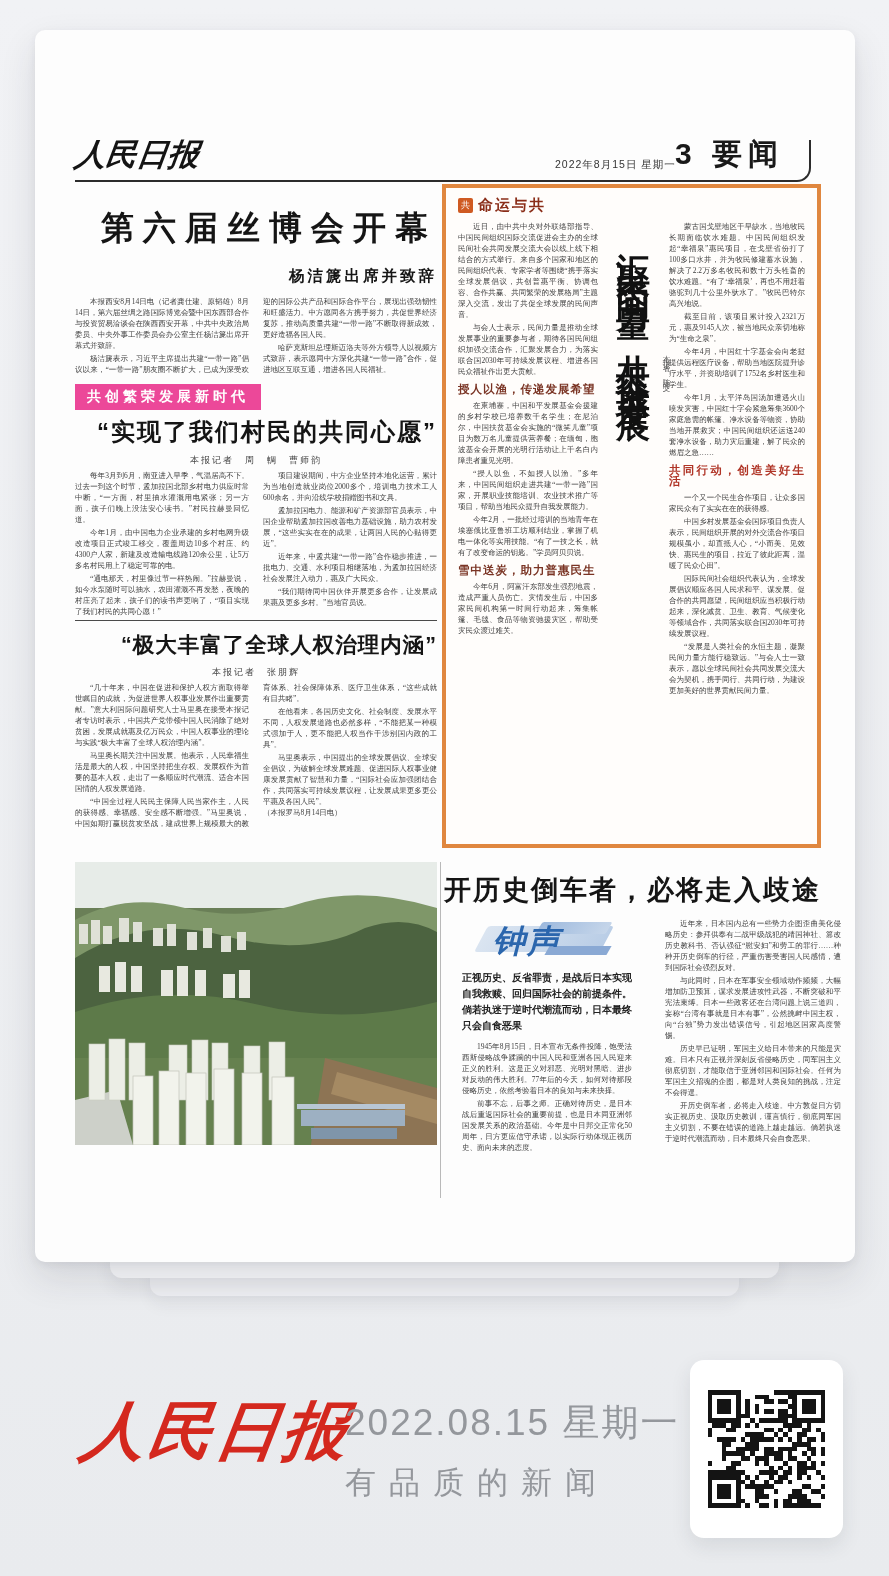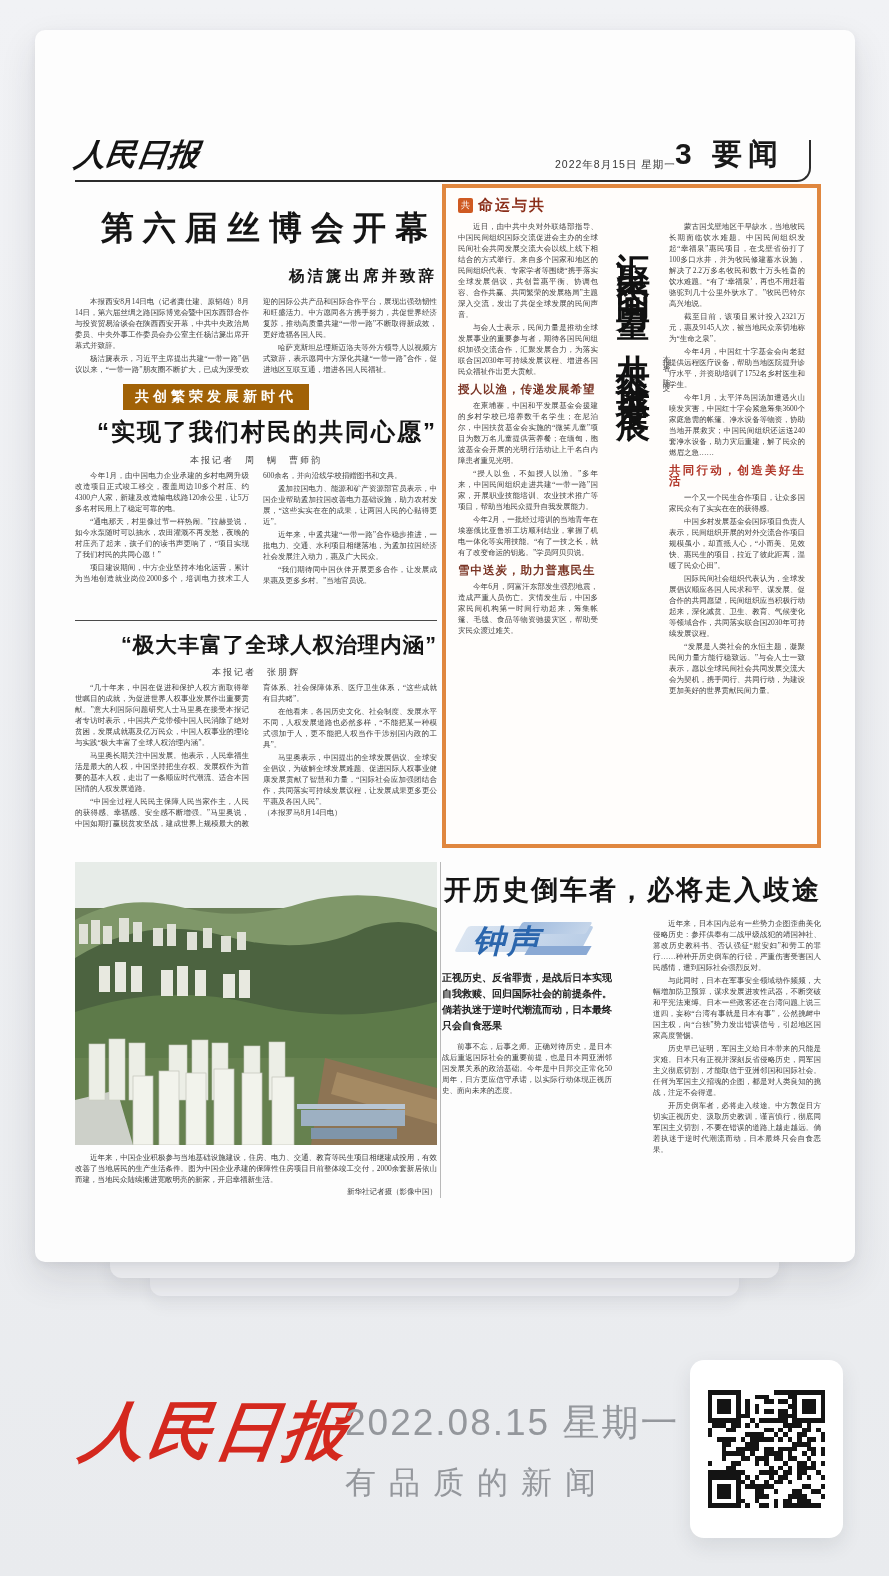--- a/index.html
+++ b/index.html
@@ -27,22 +27,22 @@
   .byline{font-size:9px;text-align:center;color:#444;letter-spacing:2px;}
   .p-body{font-size:7.5px;line-height:11px;color:#3d3d3d;overflow:hidden;}
   .p-body p{margin:0 0 2px;text-indent:2em;text-align:justify;}
   .two-col{column-count:2;column-gap:14px;}
   .endnote{text-align:left;text-indent:0 !important;}
   .thin-hr{border-bottom:1.5px solid #4a4a4a;}
   
   .a1-hl{left:40px;top:176px;width:362px;font-size:33px;letter-spacing:9px;}
   .a1-sub{left:40px;top:236px;width:362px;font-size:15.5px;letter-spacing:3px;}
   .a1-body{left:40px;top:266px;width:362px;height:82px;}
-  .badge{left:40px;top:354px;background:#a16207;color:#fff;font-family:"Liberation Sans",sans-serif;
-         font-weight:bold;font-size:14px;letter-spacing:4px;padding:4px 12px;margin-left:48px;}
+  .badge{left:40px;top:354px;background:#ec4899;color:#fff;font-family:"Liberation Sans",sans-serif;
+         font-weight:bold;font-size:14px;letter-spacing:4px;padding:4px 12px;}
   .a2-hl{left:40px;top:386px;width:362px;font-size:24px;letter-spacing:2px;}
   .a2-by{left:40px;top:424px;width:362px;}
   .a2-body{left:40px;top:440px;width:362px;height:148px;}
   .hr1{left:40px;top:590px;width:362px;}
   .a3-hl{left:40px;top:600px;width:362px;font-size:21.5px;letter-spacing:1px;}
   .a3-by{left:40px;top:636px;width:362px;}
   .a3-body{left:40px;top:652px;width:362px;height:166px;}
   .photo{left:40px;top:832px;width:362px;height:283px;overflow:hidden;background:#6a7f57;}
   .photo svg{display:block;}
   .caption{left:40px;top:1122px;width:362px;height:48px;font-size:7.5px;line-height:11px;}
@@ -64,21 +64,21 @@
   .vhead{writing-mode:vertical-rl;font-family:"Liberation Sans",sans-serif;font-weight:bold;
          font-size:34px;color:#111;letter-spacing:11px;line-height:40px;margin-top:6px;}
   .vhead .gap{display:inline-block;height:34px;}
   .vbyline{position:absolute;right:-2px;top:128px;writing-mode:vertical-rl;font-size:7.5px;
            color:#555;letter-spacing:3px;}
   .subhead{font-family:"Liberation Sans",sans-serif;font-weight:bold;font-size:11.5px;color:#7a3424;
            text-align:center;text-indent:0 !important;letter-spacing:1px;margin:7px 0 5px !important;}
   .subhead.red{color:#b03527;}
   
   .za-hl{left:407px;top:842px;width:379px;font-size:27px;letter-spacing:2px;}
-  .za-cols{left:407px;top:888px;width:379px;display:flex;gap:13px;height:300px;}
+  .za-cols{left:427px;top:888px;width:379px;display:flex;gap:5px;height:300px;}
   .za-left{width:170px;}
   .za-right{flex:1;margin-left:28px;}
   .za-left .p-body,.za-right .p-body{height:auto;}
   .zs-logo{position:relative;width:132px;height:42px;margin:2px auto 8px;}
   .zs-sw1{position:absolute;left:0;top:6px;width:126px;height:26px;background:linear-gradient(100deg,#dbe5f1,#b9cde6);
           transform:skewX(-28deg);border-radius:3px;}
   .zs-sw2{position:absolute;left:58px;top:2px;width:70px;height:12px;background:linear-gradient(100deg,#9db9dd,#c6d6ea);
           transform:skewX(-30deg);border-radius:2px;}
   .zs-sw3{position:absolute;left:66px;top:26px;width:62px;height:9px;background:#8aa9d4;transform:skewX(-30deg);}
   .zs-tx{position:absolute;left:12px;top:0px;font-family:"Liberation Sans",sans-serif;font-weight:bold;
@@ -113,20 +113,21 @@
       <p>本报西安8月14日电（记者龚仕建、原韬雄）8月14日，第六届丝绸之路国际博览会暨中国东西部合作与投资贸易洽谈会在陕西西安开幕，中共中央政治局委员、中央外事工作委员会办公室主任杨洁篪出席开幕式并致辞。</p>
       <p>杨洁篪表示，习近平主席提出共建“一带一路”倡议以来，“一带一路”朋友圈不断扩大，已成为深受欢迎的国际公共产品和国际合作平台，展现出强劲韧性和旺盛活力。中方愿同各方携手努力，共促世界经济复苏，推动高质量共建“一带一路”不断取得新成效，更好造福各国人民。</p>
       <p>哈萨克斯坦总理斯迈洛夫等外方领导人以视频方式致辞，表示愿同中方深化共建“一带一路”合作，促进地区互联互通，增进各国人民福祉。</p>
     </div>
 
   <div class="abs badge">共创繁荣发展新时代</div>
 
   <div class="abs hl a2-hl">“实现了我们村民的共同心愿”</div>
   <div class="abs byline a2-by">本报记者　周　輖　曹师韵</div>
   <div class="abs p-body two-col a2-body">
+      <p>每年3月到6月，南亚进入旱季，气温居高不下。过去一到这个时节，孟加拉国北部乡村电力供应时常中断，“一方面，村里抽水灌溉用电紧张；另一方面，孩子们晚上没法安心读书。”村民拉赫曼回忆道。</p>
       <p>今年1月，由中国电力企业承建的乡村电网升级改造项目正式竣工移交，覆盖周边10多个村庄、约4300户人家，新建及改造输电线路120余公里，让5万多名村民用上了稳定可靠的电。</p>
       <p>“通电那天，村里像过节一样热闹。”拉赫曼说，如今水泵随时可以抽水，农田灌溉不再发愁，夜晚的村庄亮了起来，孩子们的读书声更响了，“项目实现了我们村民的共同心愿！”</p>
       <p>项目建设期间，中方企业坚持本地化运营，累计为当地创造就业岗位2000多个，培训电力技术工人600余名，并向沿线学校捐赠图书和文具。</p>
       <p>孟加拉国电力、能源和矿产资源部官员表示，中国企业帮助孟加拉国改善电力基础设施，助力农村发展，“这些实实在在的成果，让两国人民的心贴得更近”。</p>
       <p>近年来，中孟共建“一带一路”合作稳步推进，一批电力、交通、水利项目相继落地，为孟加拉国经济社会发展注入动力，惠及广大民众。</p>
       <p>“我们期待同中国伙伴开展更多合作，让发展成果惠及更多乡村。”当地官员说。</p>
     </div>
 
   <div class="abs thin-hr hr1"></div>
 
@@ -191,24 +192,20 @@
           <rect x="167" y="211" width="20" height="72"></rect>
           <rect x="197" y="215" width="22" height="68"></rect>
       </g>
 
       <rect x="226" y="248" width="104" height="16" fill="#9db0c2"></rect>
       <rect x="236" y="266" width="86" height="11" fill="#7f95aa"></rect>
       <rect x="222" y="242" width="108" height="5" fill="#b8c6d4"></rect>
     </svg>
   </div>
 
-  <div class="abs caption">
-    <p class="cap-text">近年来，中国企业积极参与当地基础设施建设，住房、电力、交通、教育等民生项目相继建成投用，有效改善了当地居民的生产生活条件。图为中国企业承建的保障性住房项目日前整体竣工交付，2000余套新居依山而建，当地民众陆续搬进宽敞明亮的新家，开启幸福新生活。</p>
-    <p class="cap-credit">新华社记者摄（影像中国）</p>
-  </div>
 
   <div class="abs vrule"></div>
 
   <div class="abs obox">
     <div class="obox-label">
       <span class="logo-sq">共</span>
       <span class="logo-tx">命运与共</span>
     </div>
     <div class="obox-cols">
       <div class="ocol">
@@ -240,20 +237,21 @@
   <div class="abs za-cols">
     <div class="za-left">
       <div class="zs-logo">
         <span class="zs-sw1"></span>
         <span class="zs-sw2"></span>
         <span class="zs-sw3"></span>
         <span class="zs-tx">钟声</span>
       </div>
       <p class="standfirst">正视历史、反省罪责，是战后日本实现自我救赎、回归国际社会的前提条件。倘若执迷于逆时代潮流而动，日本最终只会自食恶果</p>
       <div class="p-body">
+          <p>1945年8月15日，日本宣布无条件投降，饱受法西斯侵略战争蹂躏的中国人民和亚洲各国人民迎来正义的胜利。这是正义对邪恶、光明对黑暗、进步对反动的伟大胜利。77年后的今天，如何对待那段侵略历史，依然考验着日本的良知与未来抉择。</p>
           <p>前事不忘，后事之师。正确对待历史，是日本战后重返国际社会的重要前提，也是日本同亚洲邻国发展关系的政治基础。今年是中日邦交正常化50周年，日方更应信守承诺，以实际行动体现正视历史、面向未来的态度。</p>
         </div>
     </div>
     <div class="za-right">
       <div class="p-body">
           <p>近年来，日本国内总有一些势力企图歪曲美化侵略历史：参拜供奉有二战甲级战犯的靖国神社、篡改历史教科书、否认强征“慰安妇”和劳工的罪行……种种开历史倒车的行径，严重伤害受害国人民感情，遭到国际社会强烈反对。</p>
           <p>与此同时，日本在军事安全领域动作频频，大幅增加防卫预算，谋求发展进攻性武器，不断突破和平宪法束缚。日本一些政客还在台湾问题上说三道四，妄称“台湾有事就是日本有事”，公然挑衅中国主权，向“台独”势力发出错误信号，引起地区国家高度警惕。</p>
           <p>历史早已证明，军国主义给日本带来的只能是灾难。日本只有正视并深刻反省侵略历史，同军国主义彻底切割，才能取信于亚洲邻国和国际社会。任何为军国主义招魂的企图，都是对人类良知的挑战，注定不会得逞。</p>
           <p>开历史倒车者，必将走入歧途。中方敦促日方切实正视历史、汲取历史教训，谨言慎行，彻底同军国主义切割，不要在错误的道路上越走越远。倘若执迷于逆时代潮流而动，日本最终只会自食恶果。</p>
         </div>

